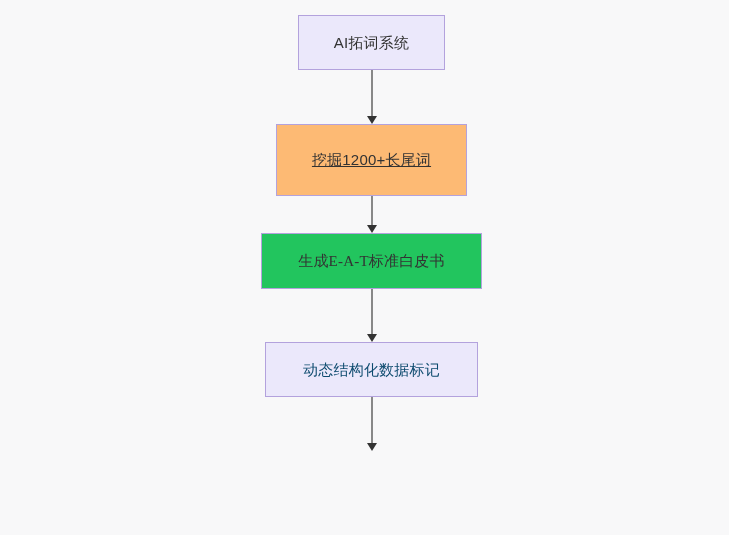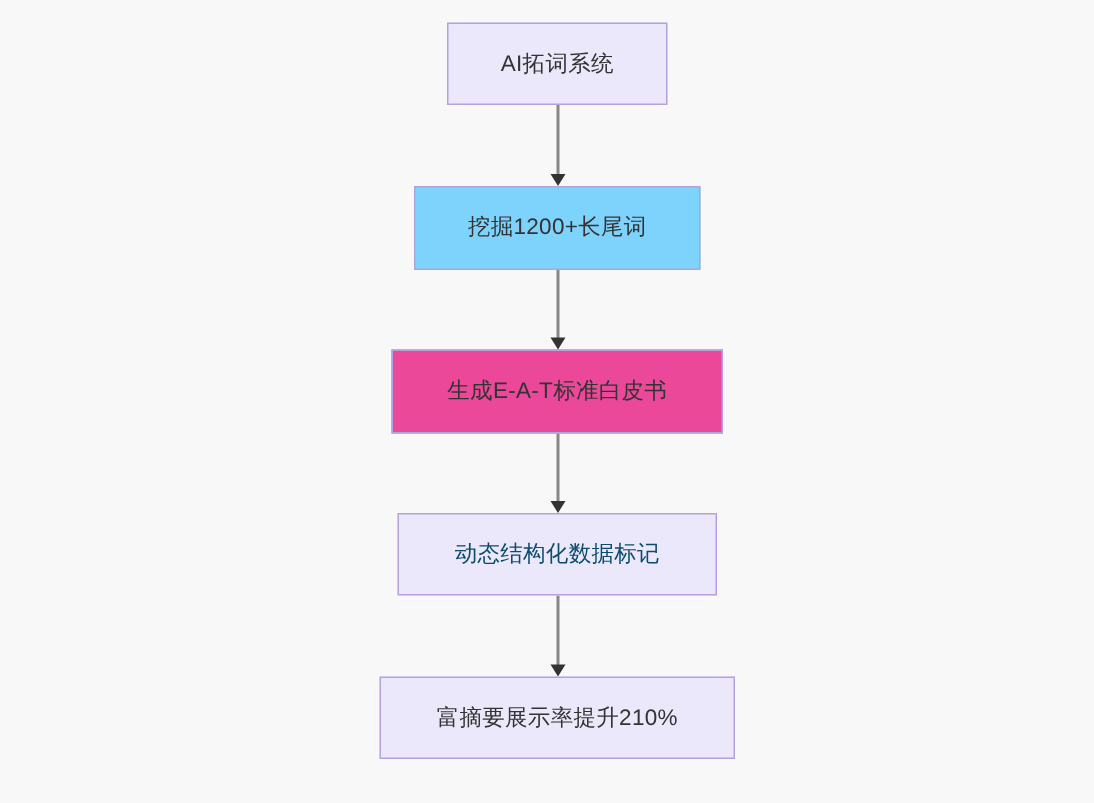--- a/index.html
+++ b/index.html
@@ -74,25 +74,22 @@
       <div class="edge-line" style="height: 46px; background: rgb(136, 136, 136);"></div>
       <div class="arrowhead" style="top: 45px; border-top-color: rgb(51, 51, 51);"></div>
     </div>
     <div class="edge" style="left: 371px; top: 397px; width: 2px; height: 54px;">
       <div class="edge-line" style="height: 47px; background: rgb(136, 136, 136);"></div>
       <div class="arrowhead" style="top: 46px; border-top-color: rgb(51, 51, 51);"></div>
     </div>
     <div class="node" style="left: 298px; top: 15px; width: 147px; height: 55px; background: rgb(235, 232, 251); border-color: rgb(179, 162, 221); color: rgb(51, 51, 51);">
       <span class="node-label">AI拓词系统</span>
     </div>
-    <div class="node" style="left: 276px; top: 124px; width: 191px; height: 56px; background: #7dd3fc; border-color: rgb(179, 162, 221); color: rgb(51, 51, 51);">
+    <div class="node" style="left: 276px; top: 124px; width: 191px; height: 72px; background: #fdba74; border-color: rgb(179, 162, 221); color: rgb(51, 51, 51); text-decoration: underline;">
       <span class="node-label">挖掘1200+长尾词</span>
     </div>
-    <div class="node" style="left: 261px; top: 233px; width: 221px; height: 56px; background: #ec4899; border-color: rgb(179, 162, 221); color: rgb(51, 51, 51);">
+    <div class="node" style="left: 261px; top: 233px; width: 221px; height: 56px; background: #22c55e; border-color: rgb(179, 162, 221); color: rgb(51, 51, 51); font-family: Liberation Serif, serif;">
       <span class="node-label">生成E-A-T标准白皮书</span>
     </div>
     <div class="node" style="left: 265px; top: 342px; width: 213px; height: 55px; background: rgb(235, 232, 251); border-color: rgb(179, 162, 221); color: #0c4a6e;">
       <span class="node-label">动态结构化数据标记</span>
     </div>
-    <div class="node" style="left: 253px; top: 451px; width: 237px; height: 55px; background: rgb(235, 232, 251); border-color: rgb(179, 162, 221); color: rgb(51, 51, 51);">
-      <span class="node-label">富摘要展示率提升210%</span>
-    </div>
   </div>
 
 </body></html>

